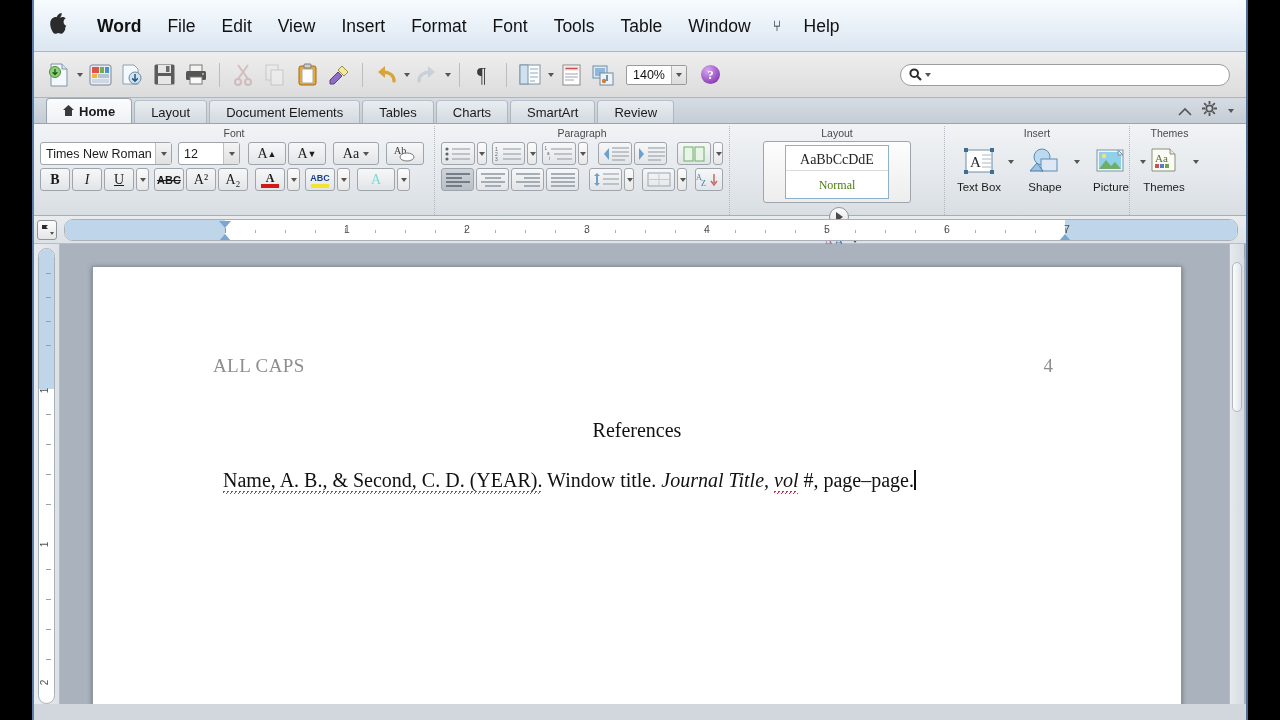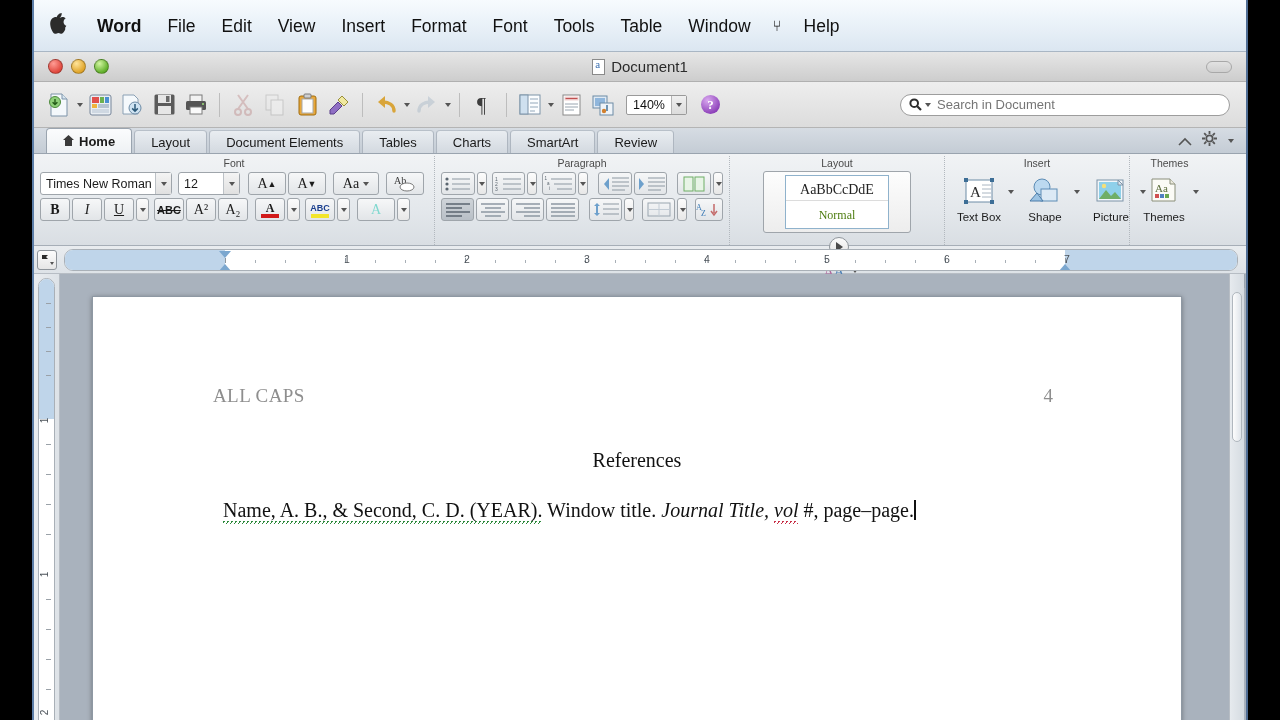--- a/index.html
+++ b/index.html
@@ -264,31 +264,20 @@
       <span class="mi">Insert</span>
       <span class="mi">Format</span>
       <span class="mi">Font</span>
       <span class="mi">Tools</span>
       <span class="mi">Table</span>
       <span class="mi">Window</span>
       <span class="mi sym">⑂</span>
       <span class="mi">Help</span>
     </div>
 
-    <div class="titlebar">
-      <div class="traffic">
-        <span class="dot red"></span>
-        <span class="dot yellow"></span>
-        <span class="dot green"></span>
-      </div>
-      <div class="title-center">
-        <span class="doc-icon"></span><span>Document1</span>
-      </div>
-      <div class="tb-pill"></div>
-    </div>
 
     <div class="std-toolbar">
 
       <div class="tbtn">
         <svg width="22" height="24" viewBox="0 0 22 24">
           <path d="M3 1h11l5 5v17H3z" fill="#f4f8fb" stroke="#7d93a8"></path>
           <path d="M14 1v5h5" fill="#d8e6f0" stroke="#7d93a8"></path>
           <circle cx="7" cy="9" r="5.5" fill="#8fd07a" stroke="#4e8a3d"></circle>
           <path d="M7 6v5M4.6 9.2L7 11.6 9.4 9.2" stroke="#235c18" stroke-width="1.4" fill="none"></path>
         </svg>
@@ -429,21 +418,20 @@
       </div>
 
       <div class="searchbox">
         <span class="sicon">
           <svg width="13" height="13" viewBox="0 0 13 13">
             <circle cx="5.2" cy="5.2" r="3.8" fill="none" stroke="#2d2d2d" stroke-width="2"></circle>
             <path d="M8.2 8.2L12 12" stroke="#2d2d2d" stroke-width="2.2"></path>
           </svg>
           <span class="caret"></span>
         </span>
-        <input placeholder="Search in Document" style="">
       </div>
     </div>
 
     <div class="tabbar">
       <div class="tab active">
         <span>
           <svg width="11" height="11" viewBox="0 0 11 11">
               <path d="M5.5 0L11 5H9v6H2V5H0z" fill="#3a3a3a"></path>
             </svg>
         </span>

